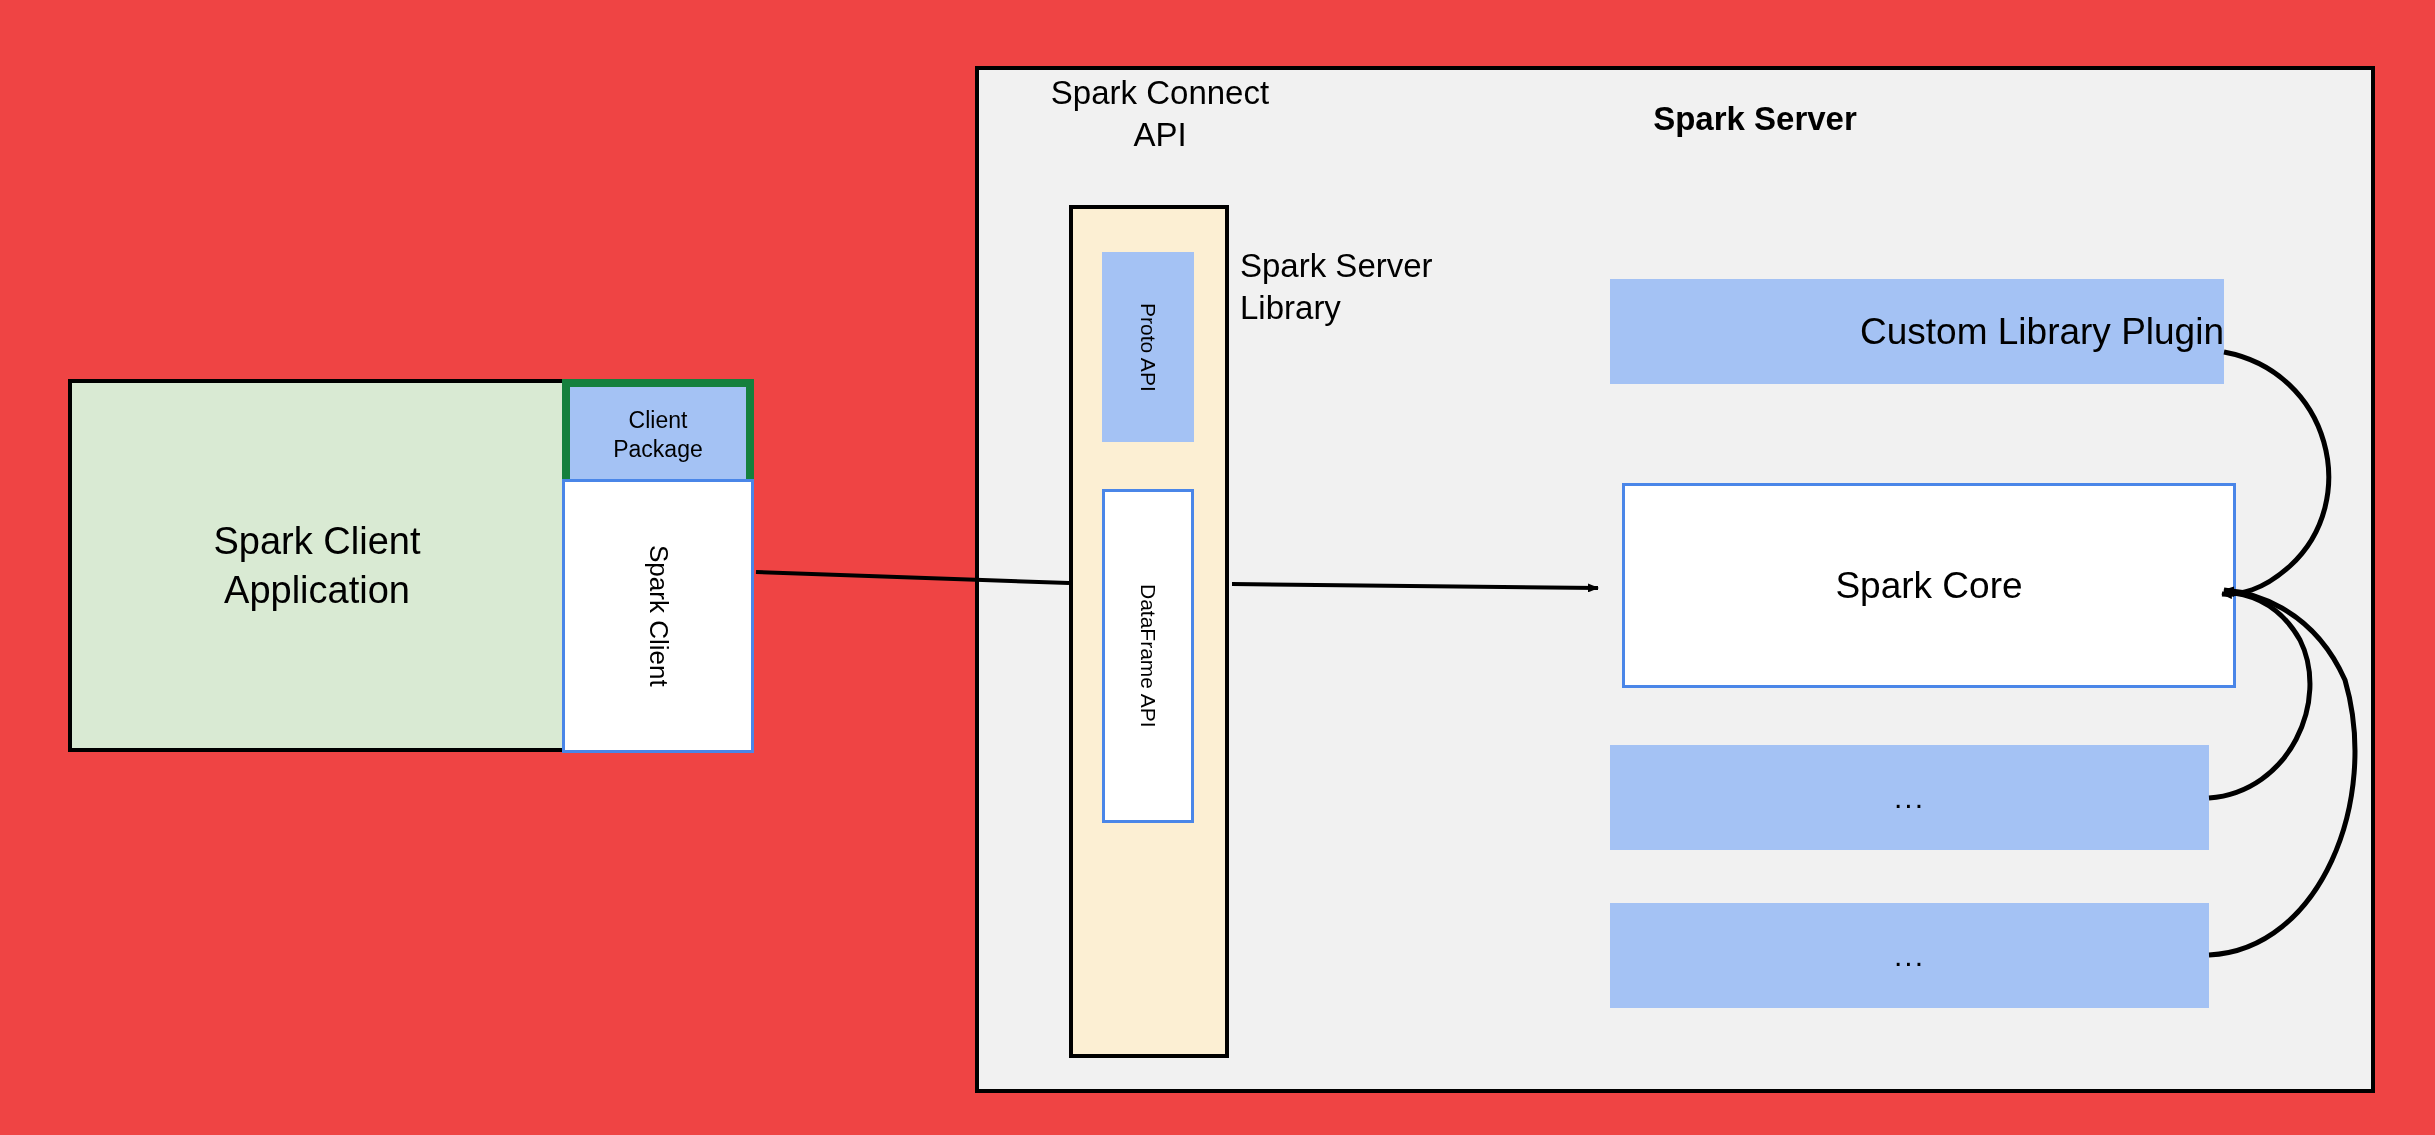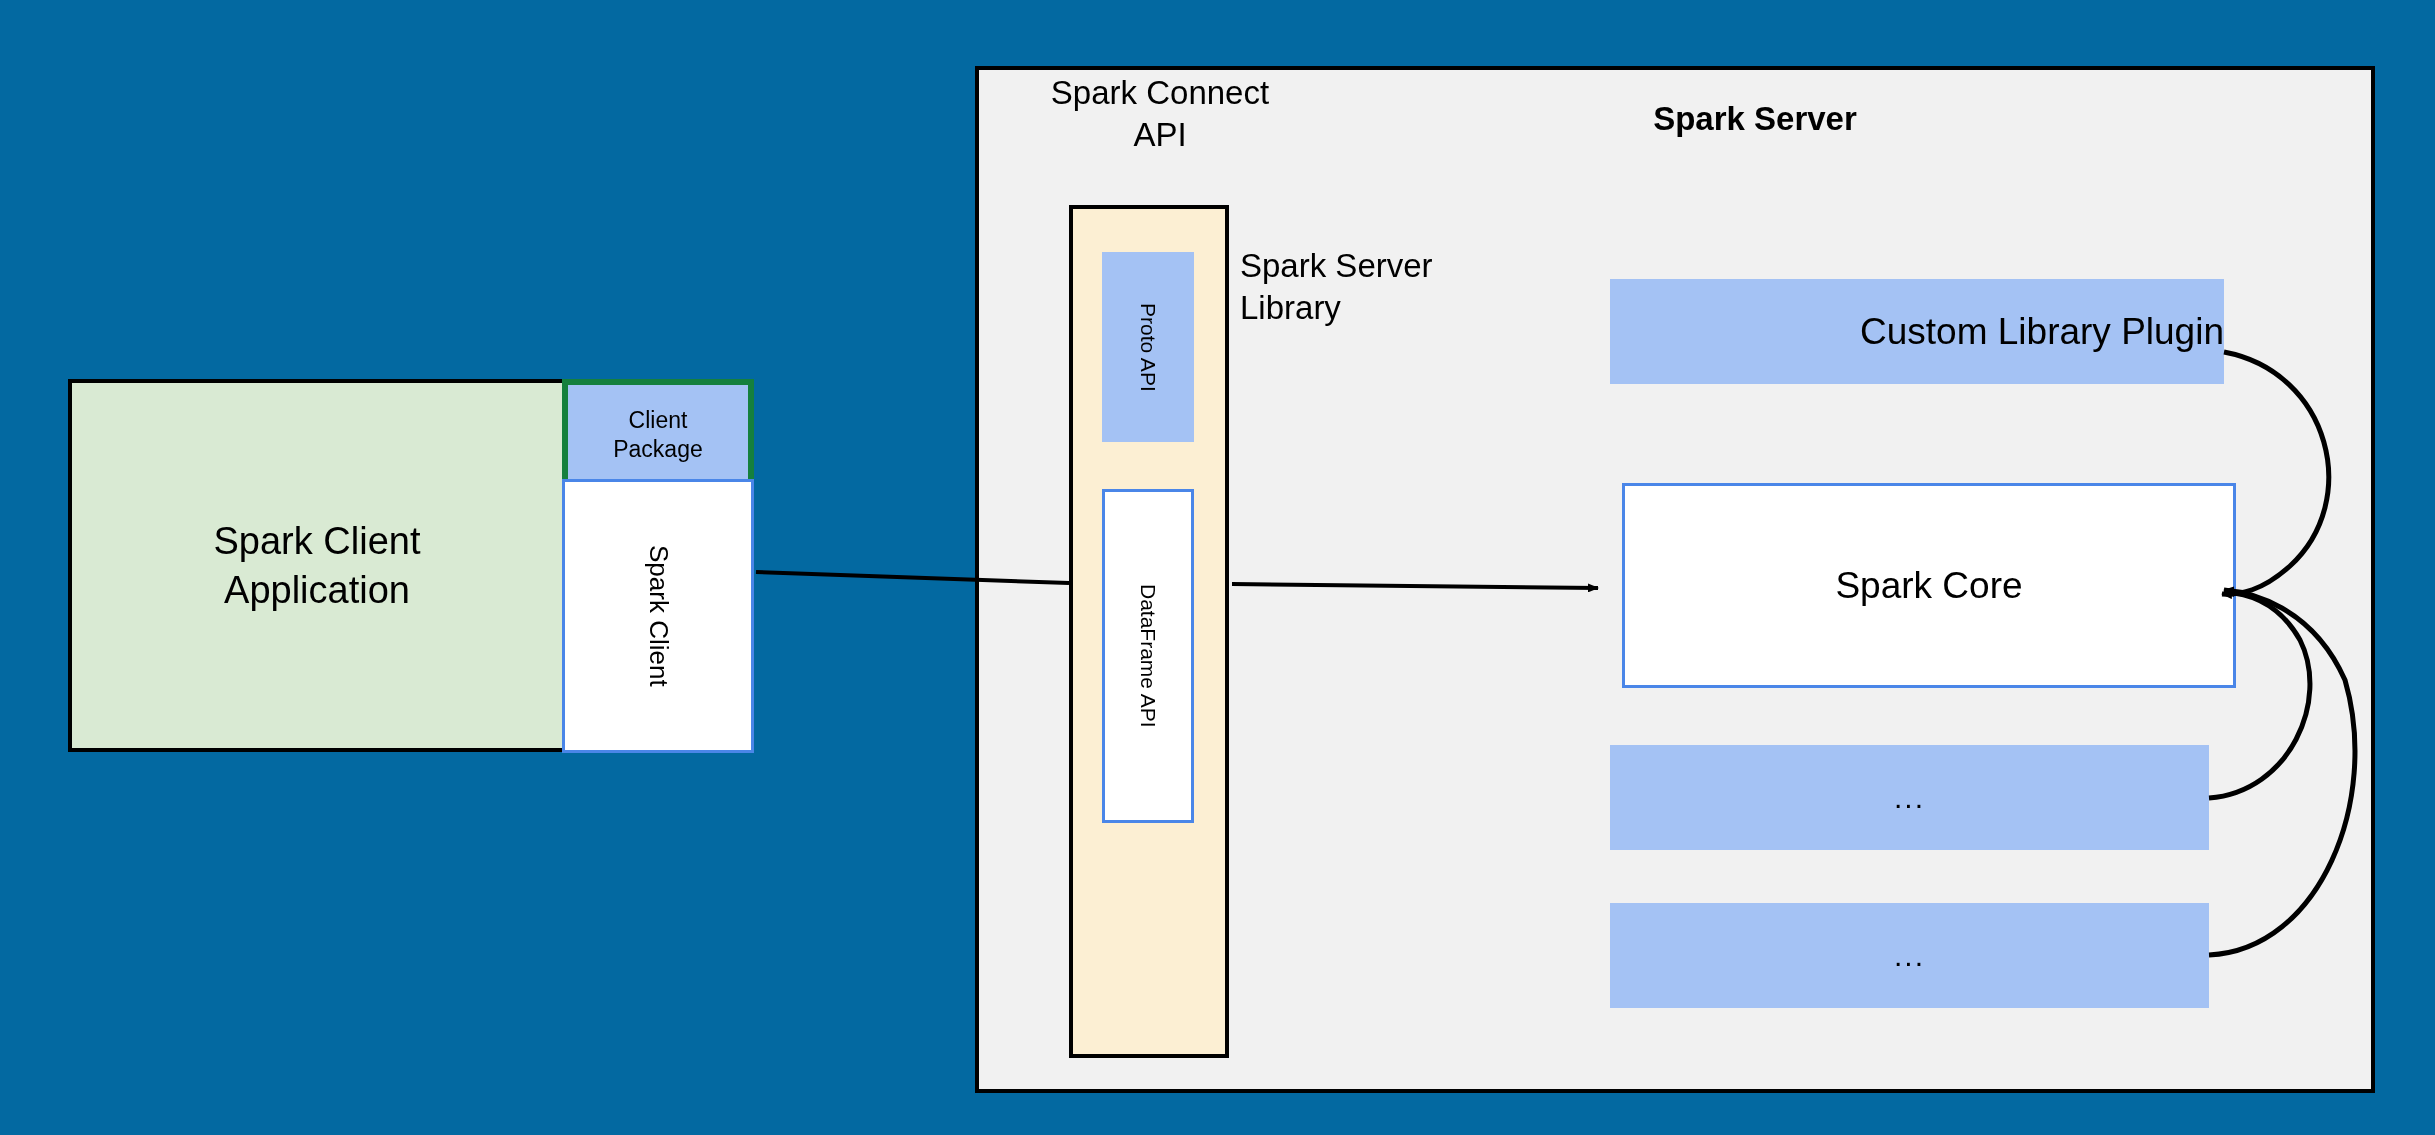--- a/index.html
+++ b/index.html
@@ -9,21 +9,21 @@
     background: #ffffff;
   }
   body {
     font-family: "Liberation Sans", sans-serif;
     color: #000000;
   }
   #canvas {
     position: relative;
     width: 2435px;
     height: 1135px;
-    background: #0369a1;
+    background: #ef4444;
     overflow: hidden;
     text-decoration: underline;
   }
 
   .box { position: absolute; box-sizing: border-box; }
 
   
   #client-app-box {
     left: 68px; top: 379px;
     width: 498px; height: 373px;
@@ -35,21 +35,21 @@
     font-size: 38px;
     line-height: 1.28;
     text-align: center;
     white-space: pre-line;
   }
 
   #client-package-box {
     left: 562px; top: 379px;
     width: 192px; height: 112px;
     background: #a4c2f4;
-    border: 6px solid #15803d;
+    border: 8px solid #15803d;
     display: flex; align-items: center; justify-content: center;
   }
   #client-package-label {
     font-size: 23px;
     line-height: 1.25;
     text-align: center;
     white-space: pre-line;
   }
 
   #spark-client-box {

